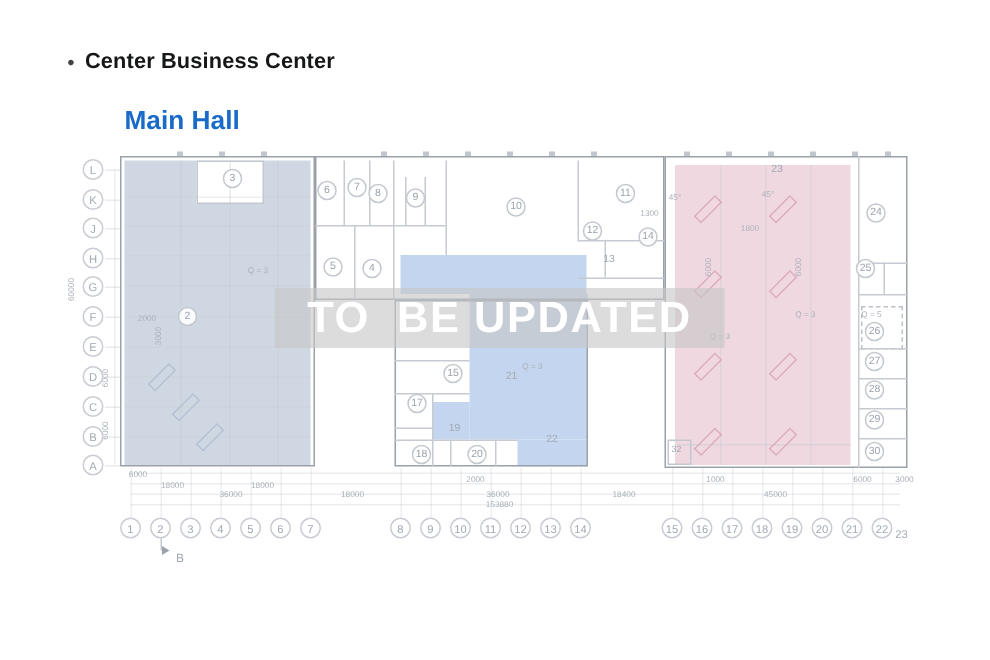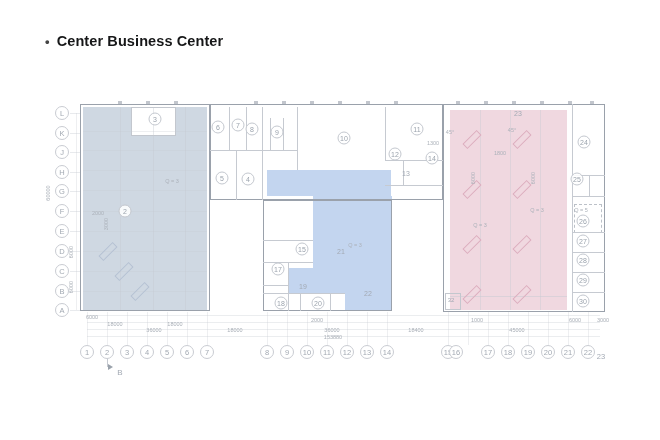--- a/index.html
+++ b/index.html
@@ -36,20 +36,21 @@
 </head>
 <body>
 
 <div class="stage">
 
   <div class="hdr">
     <span class="bullet">•</span>
     <span>Center Business Center</span>
   </div>
 
+  <div class="sub" style="color: rgb(26, 107, 201);">Main Hall</div>
 
   <div class="plan" id="plan">
       <div class="ln" style="left: 83px; top: 107px; width: 124px; height: 203px; background: rgb(207, 216, 226);"></div>
       <div class="box" style="left: 131px; top: 107px; width: 45px; height: 29px; background: rgb(255, 255, 255);"></div>
       <div class="ln" style="left: 267px; top: 170px; width: 124px; height: 26px; background: rgb(195, 213, 239);"></div>
       <div class="ln" style="left: 313px; top: 196px; width: 79px; height: 97px; background: rgb(195, 213, 239);"></div>
       <div class="ln" style="left: 288px; top: 268px; width: 25px; height: 25px; background: rgb(195, 213, 239);"></div>
       <div class="ln" style="left: 345px; top: 293px; width: 47px; height: 18px; background: rgb(195, 213, 239);"></div>
       <div class="ln" style="left: 450px; top: 110px; width: 117px; height: 200px; background: rgb(240, 216, 224);"></div>
       <div class="bldg" style="left: 80px; top: 104px; width: 130px; height: 207px;"></div>
@@ -237,32 +238,35 @@
       <div class="axc" style="left: 327px; top: 352px; transform: translate(-50%, -50%);">11</div>
       <div class="ln" style="left: 327px; top: 312px; width: 1px; height: 33px; opacity: 0.3;"></div>
       <div class="axc" style="left: 347px; top: 352px; transform: translate(-50%, -50%);">12</div>
       <div class="ln" style="left: 347px; top: 312px; width: 1px; height: 33px; opacity: 0.3;"></div>
       <div class="axc" style="left: 367px; top: 352px; transform: translate(-50%, -50%);">13</div>
       <div class="ln" style="left: 367px; top: 312px; width: 1px; height: 33px; opacity: 0.3;"></div>
       <div class="axc" style="left: 387px; top: 352px; transform: translate(-50%, -50%);">14</div>
       <div class="ln" style="left: 387px; top: 312px; width: 1px; height: 33px; opacity: 0.3;"></div>
       <div class="axc" style="left: 448px; top: 352px; transform: translate(-50%, -50%);">15</div>
       <div class="ln" style="left: 448px; top: 312px; width: 1px; height: 33px; opacity: 0.3;"></div>
-      <div class="axc" style="left: 456px; top: 352px; transform: translate(-50%, -50%);">16</div>
+      <div class="axc" style="left: 468px; top: 352px; transform: translate(-50%, -50%);">16</div>
       <div class="ln" style="left: 468px; top: 312px; width: 1px; height: 33px; opacity: 0.3;"></div>
       <div class="axc" style="left: 488px; top: 352px; transform: translate(-50%, -50%);">17</div>
       <div class="ln" style="left: 488px; top: 312px; width: 1px; height: 33px; opacity: 0.3;"></div>
       <div class="axc" style="left: 508px; top: 352px; transform: translate(-50%, -50%);">18</div>
       <div class="ln" style="left: 508px; top: 312px; width: 1px; height: 33px; opacity: 0.3;"></div>
       <div class="axc" style="left: 528px; top: 352px; transform: translate(-50%, -50%);">19</div>
       <div class="ln" style="left: 528px; top: 312px; width: 1px; height: 33px; opacity: 0.3;"></div>
       <div class="axc" style="left: 548px; top: 352px; transform: translate(-50%, -50%);">20</div>
       <div class="ln" style="left: 548px; top: 312px; width: 1px; height: 33px; opacity: 0.3;"></div>
       <div class="axc" style="left: 568px; top: 352px; transform: translate(-50%, -50%);">21</div>
       <div class="ln" style="left: 568px; top: 312px; width: 1px; height: 33px; opacity: 0.3;"></div>
       <div class="axc" style="left: 588px; top: 352px; transform: translate(-50%, -50%);">22</div>
       <div class="ln" style="left: 588px; top: 312px; width: 1px; height: 33px; opacity: 0.3;"></div>
       <div class="plab" style="left: 601px; top: 356px; font-size: 7.5px; transform: translate(-50%, -50%);">23</div>
       <div class="arr" style="left: 108px; top: 364px;"></div>
     </div>
 
+  <div class="wm">
+    <span>TO  BE UPDATED</span>
+  </div>
 
 </div>
 
 </body></html>

